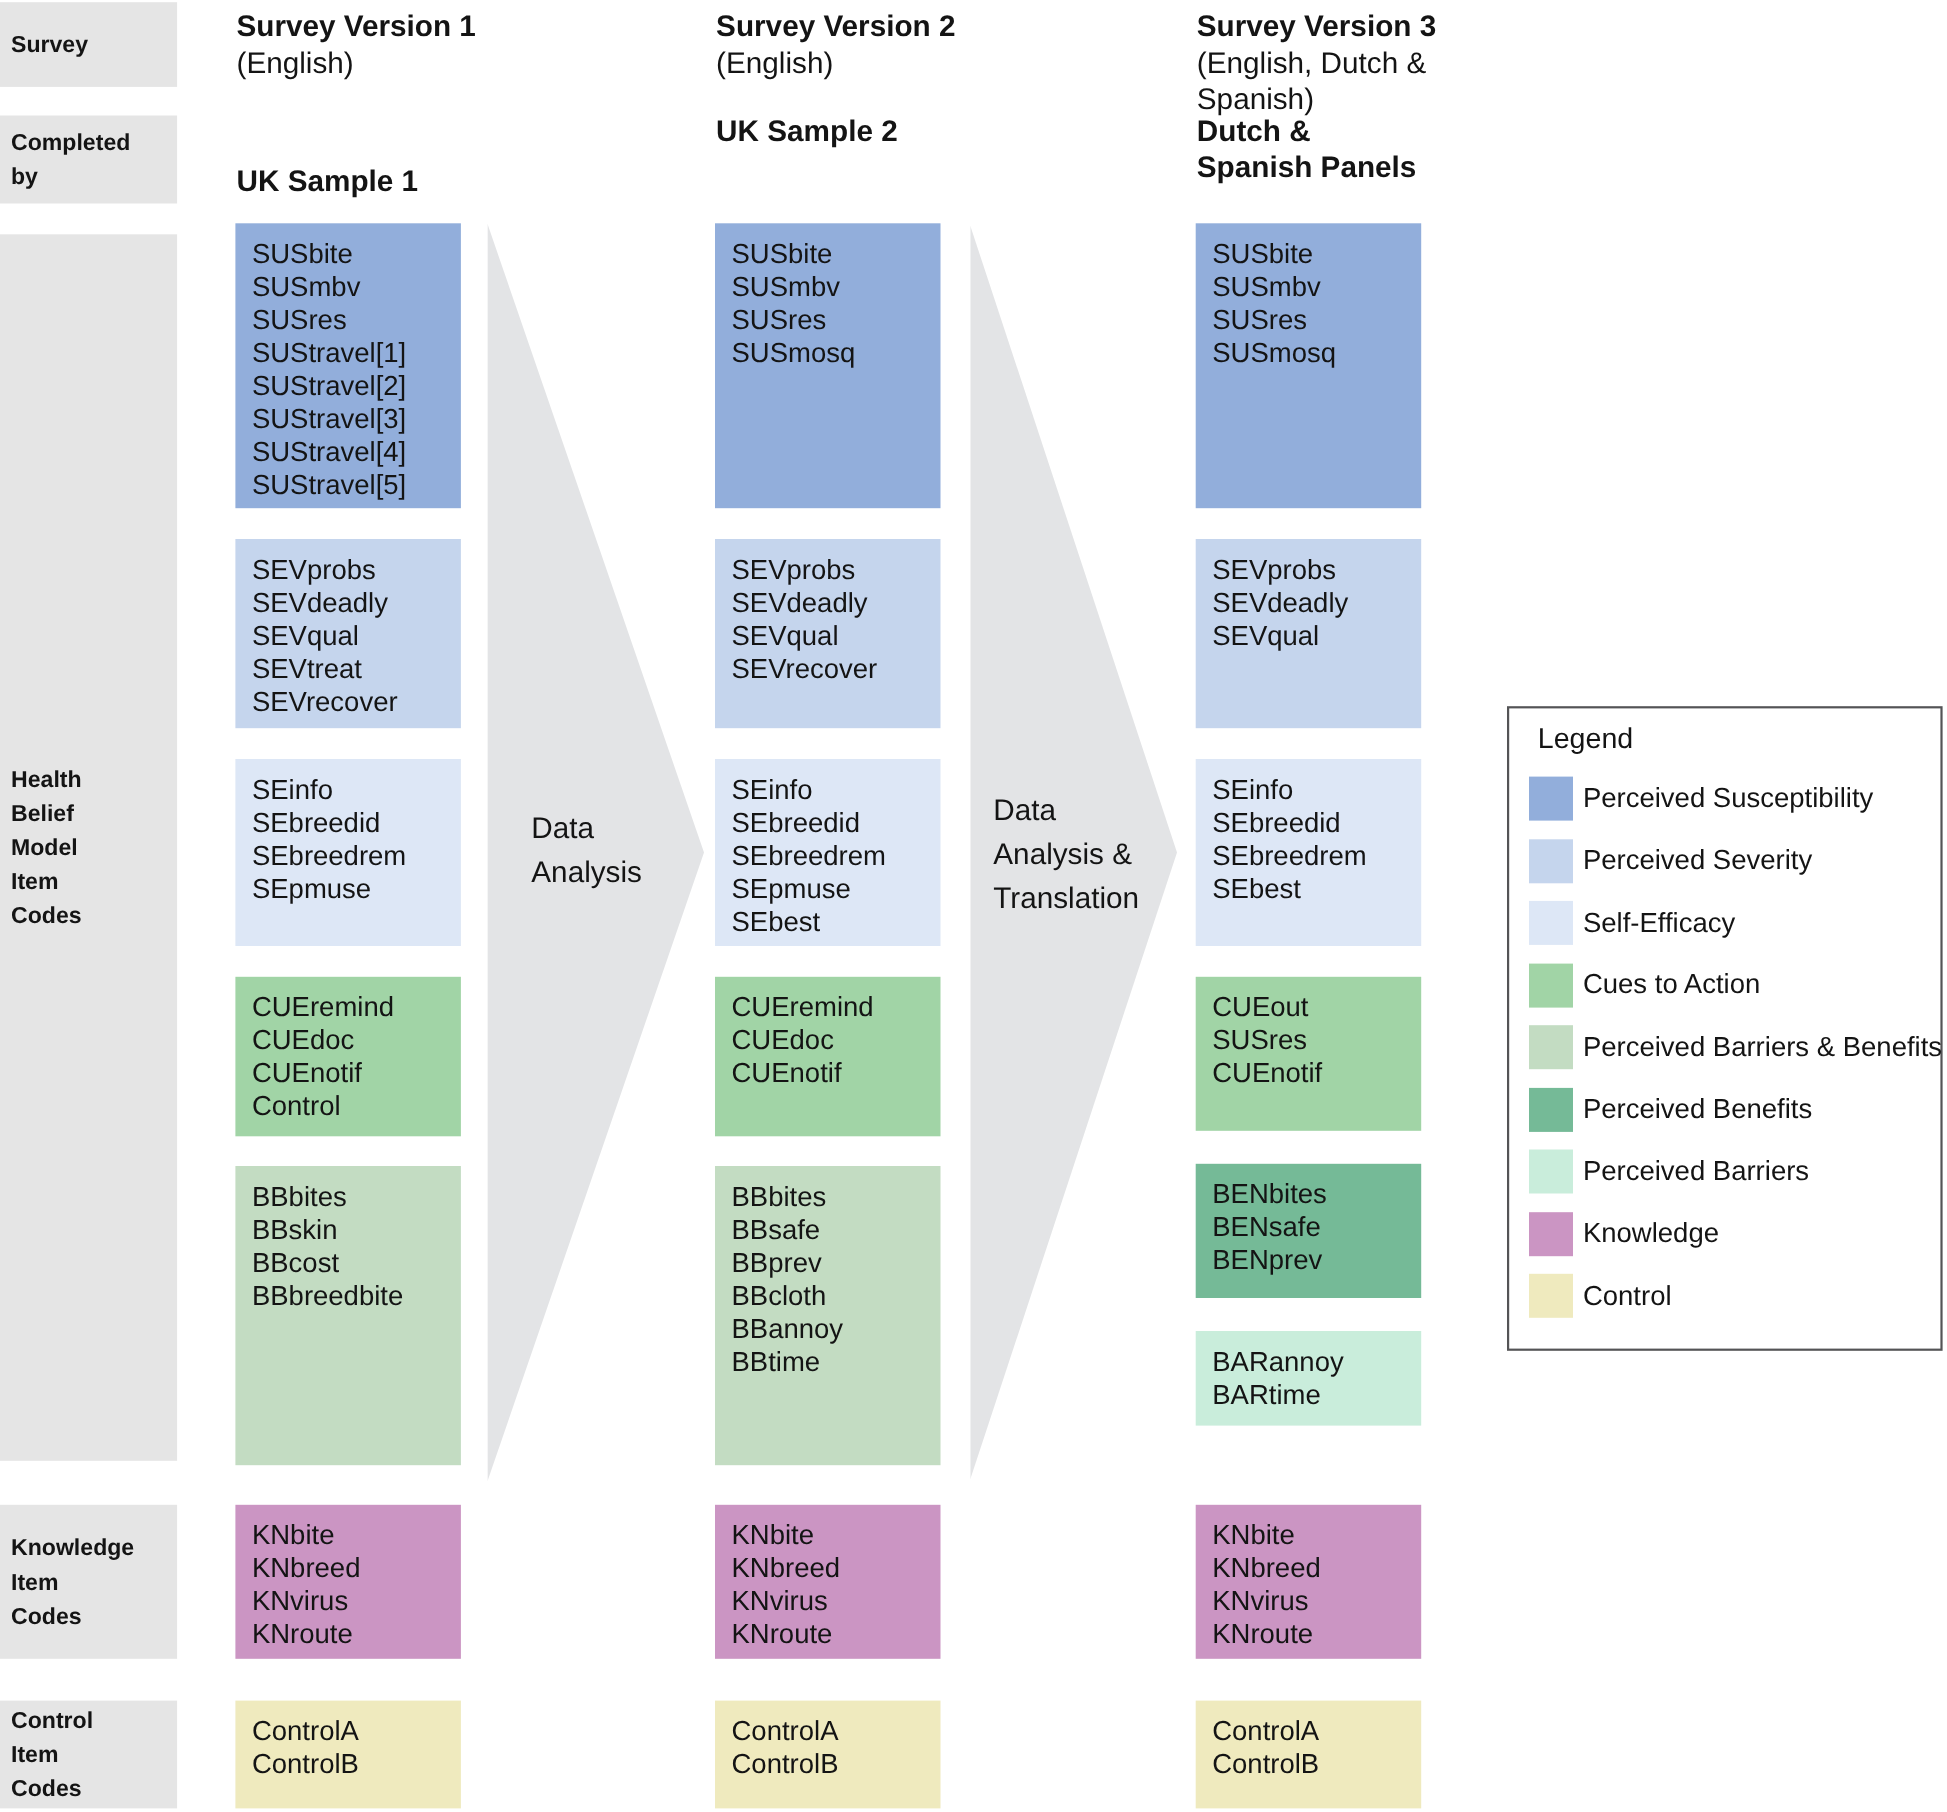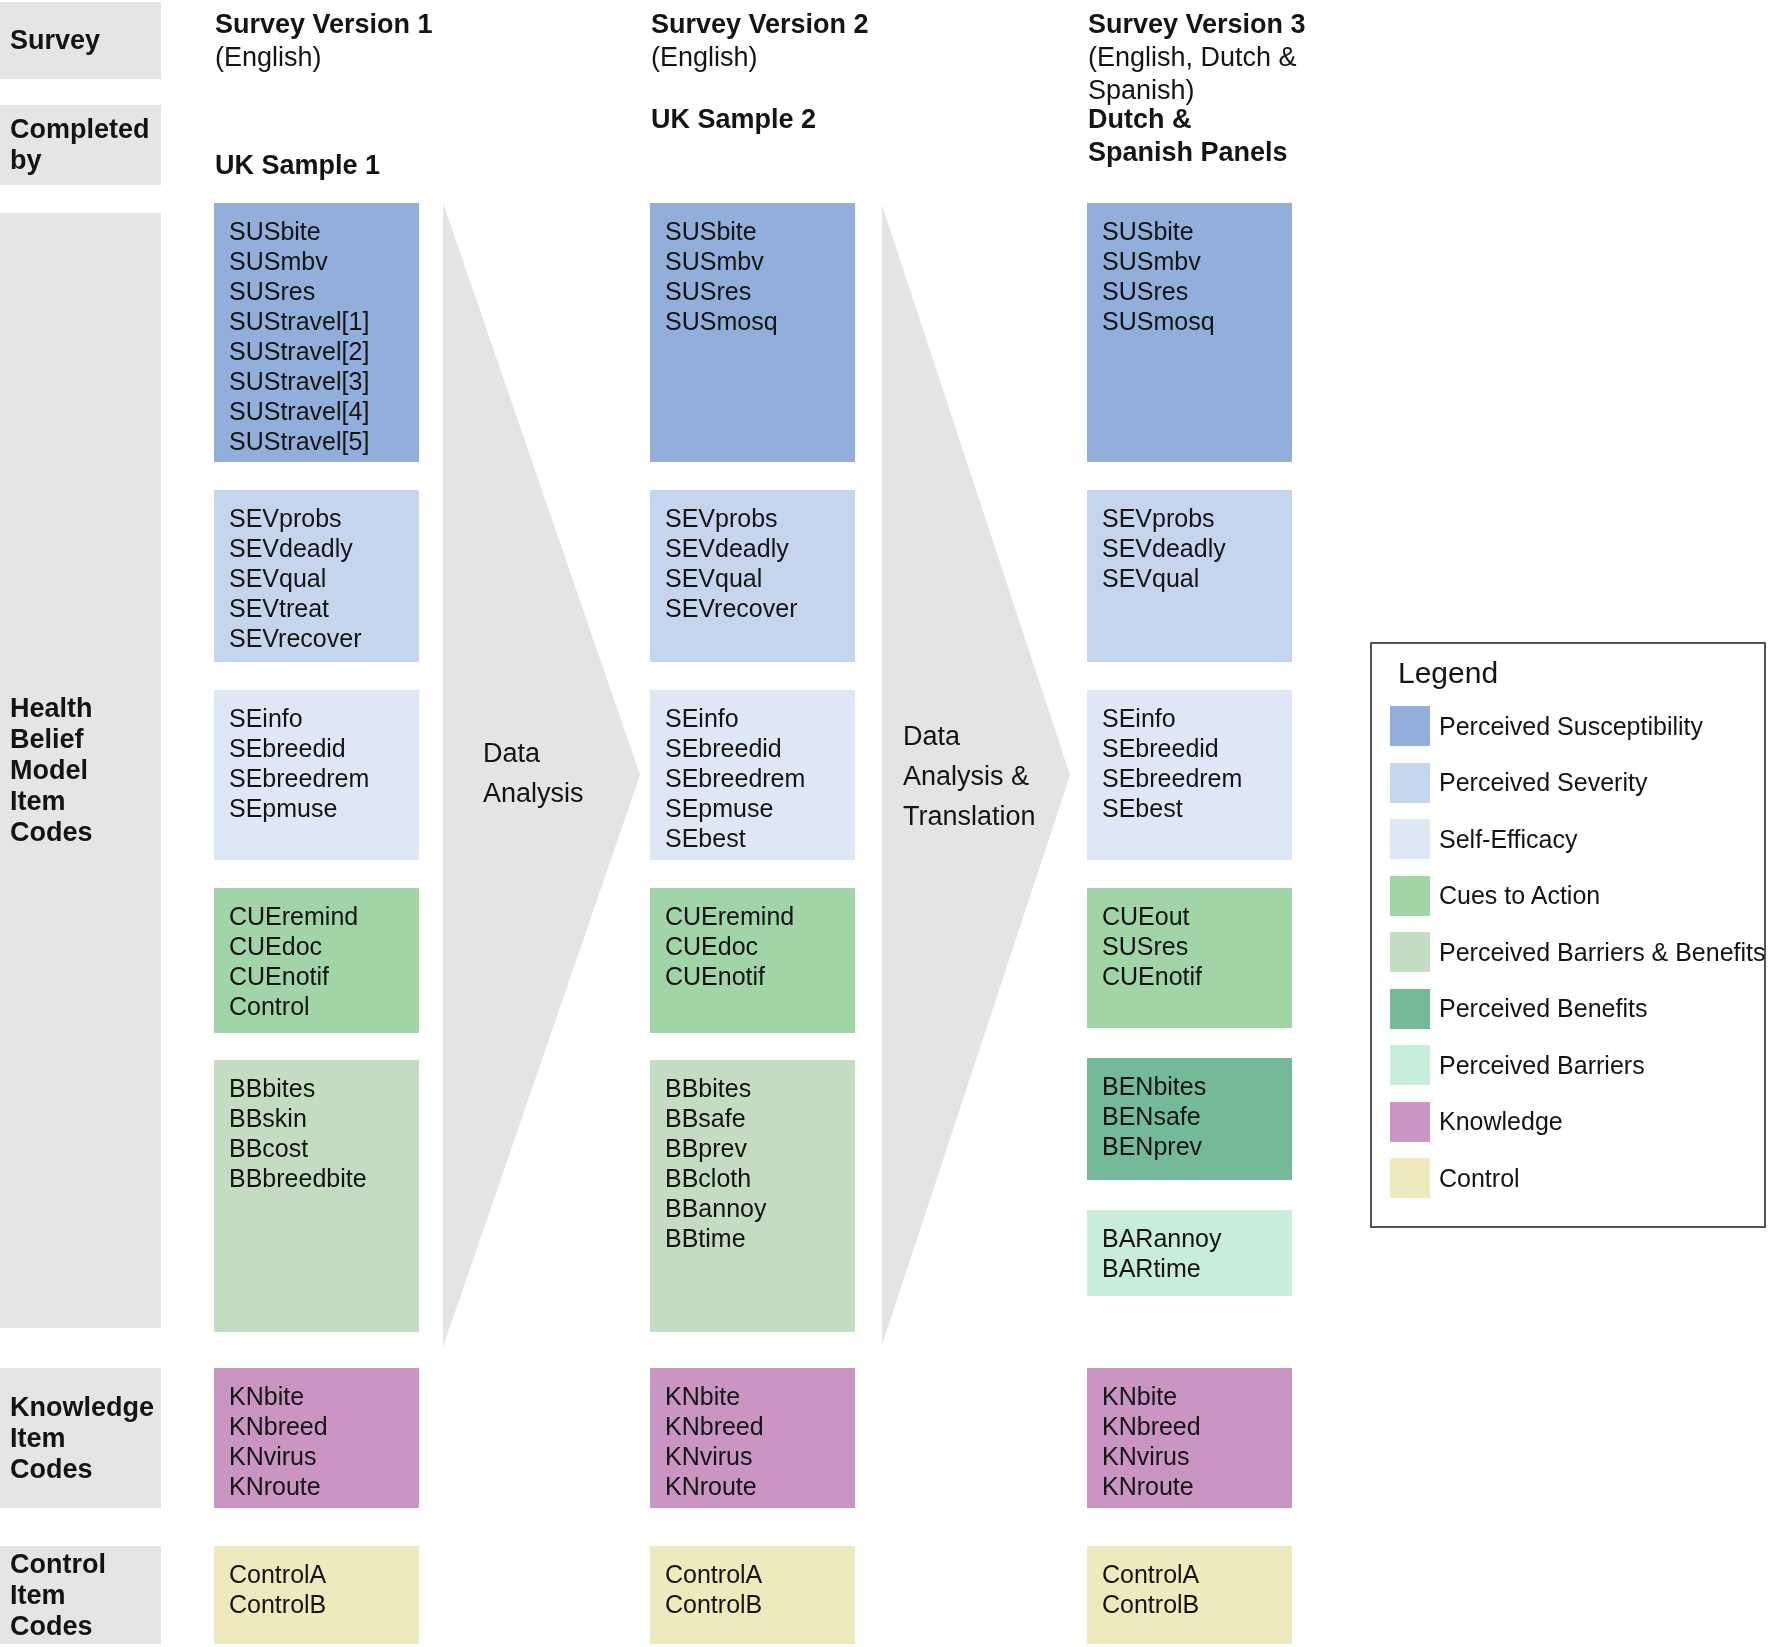--- a/index.html
+++ b/index.html
@@ -7,21 +7,21 @@
     position:relative;width:1770px;height:1647px;background:#ffffff;
     font-family:"Liberation Sans",sans-serif;color:#141414;overflow:hidden;
   }
   .abs{position:absolute;}
   .pre{white-space:pre-line;}
 
   
   .side-box{
     left:0;width:161px;background:#e5e5e5;
     display:flex;align-items:center;
-    font-weight:bold;font-size:27px;line-height:31px;
+    font-weight:bold;font-size:21px;line-height:31px;
     padding-left:10px;box-sizing:border-box;
   }
 
   
   .col-title{font-size:27px;line-height:33px;width:420px;}
   .col-title .t{font-weight:bold;}
   .col-title .s{font-weight:normal;}
   .completed{font-size:27px;line-height:33px;font-weight:bold;width:420px;}
 
   
@@ -33,21 +33,21 @@
 
   
   .arrow{background:#e3e4e6;clip-path:polygon(0 0,100% 50%,0 100%);}
   .arrow-label{font-size:27px;line-height:40px;white-space:pre-line;}
 
   
   .legend{
     left:1370px;top:642px;width:396px;height:586px;
     border:2px solid #545456;box-sizing:border-box;background:#ffffff;
   }
-  .legend-title{position:absolute;left:26px;top:12px;font-size:30px;}
+  .legend-title{position:absolute;left:26px;top:12px;font-size:26px;}
   .legend-rows{position:absolute;left:18px;top:62px;}
   .legend-row{display:flex;align-items:center;height:40px;margin-bottom:16.5px;}
   .legend-swatch{width:40px;height:40px;flex:0 0 40px;}
   .legend-label{margin-left:9px;font-size:25px;white-space:nowrap;}
 </style>
 </head>
 <body>
 
 <div class="canvas">
 

